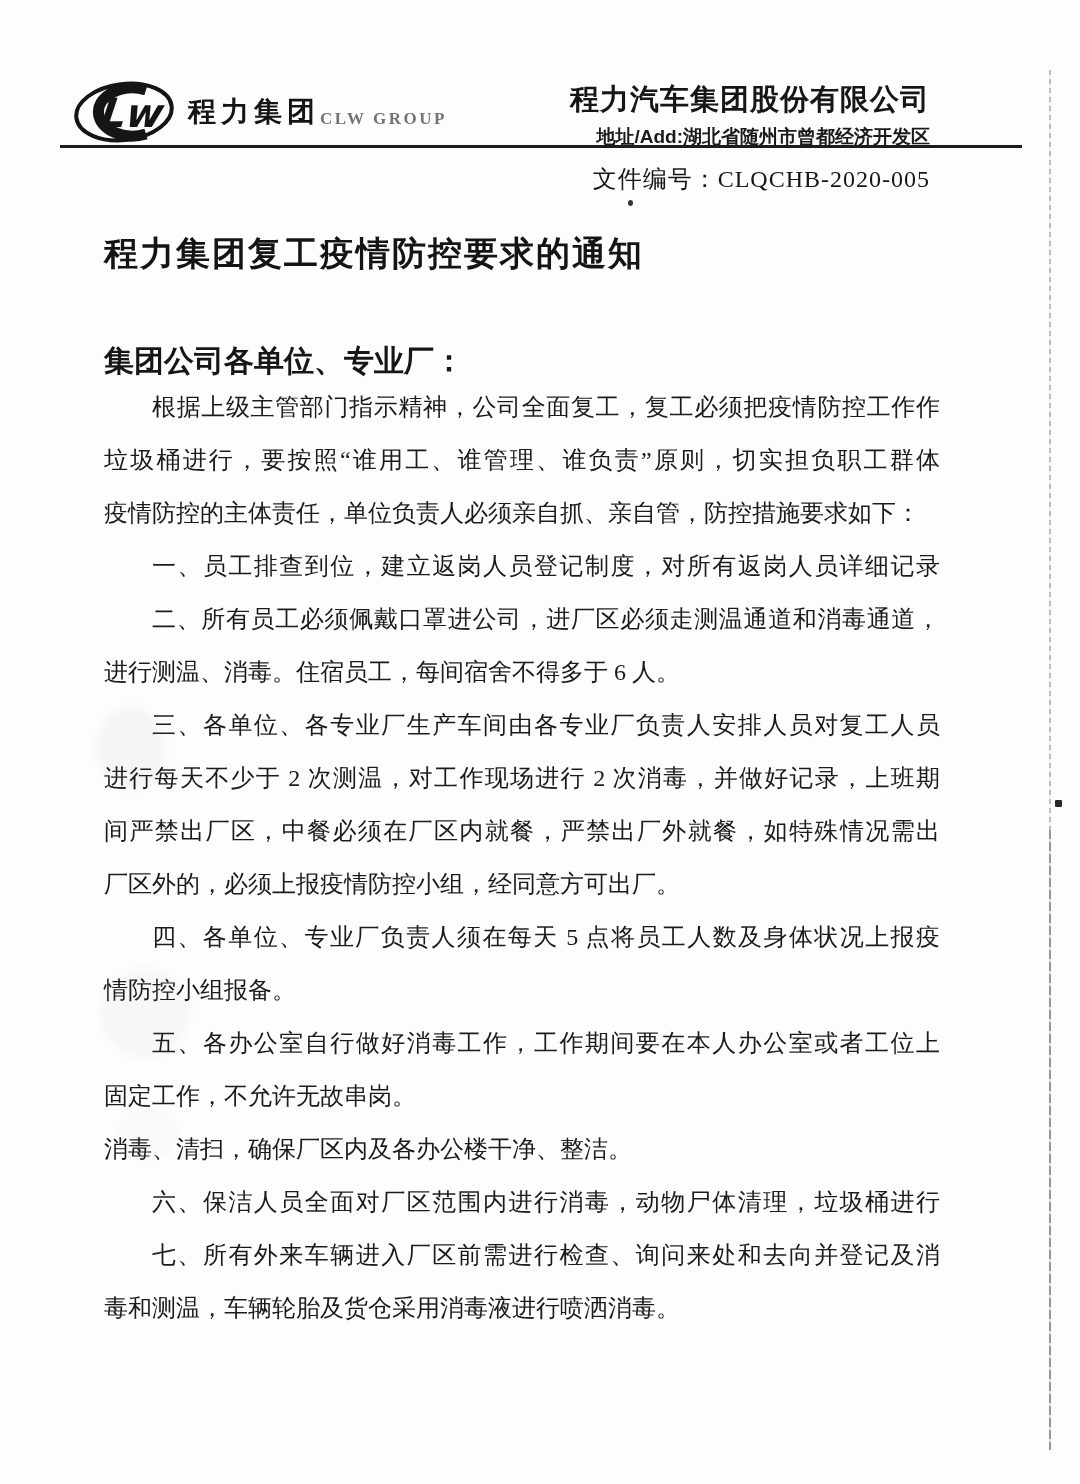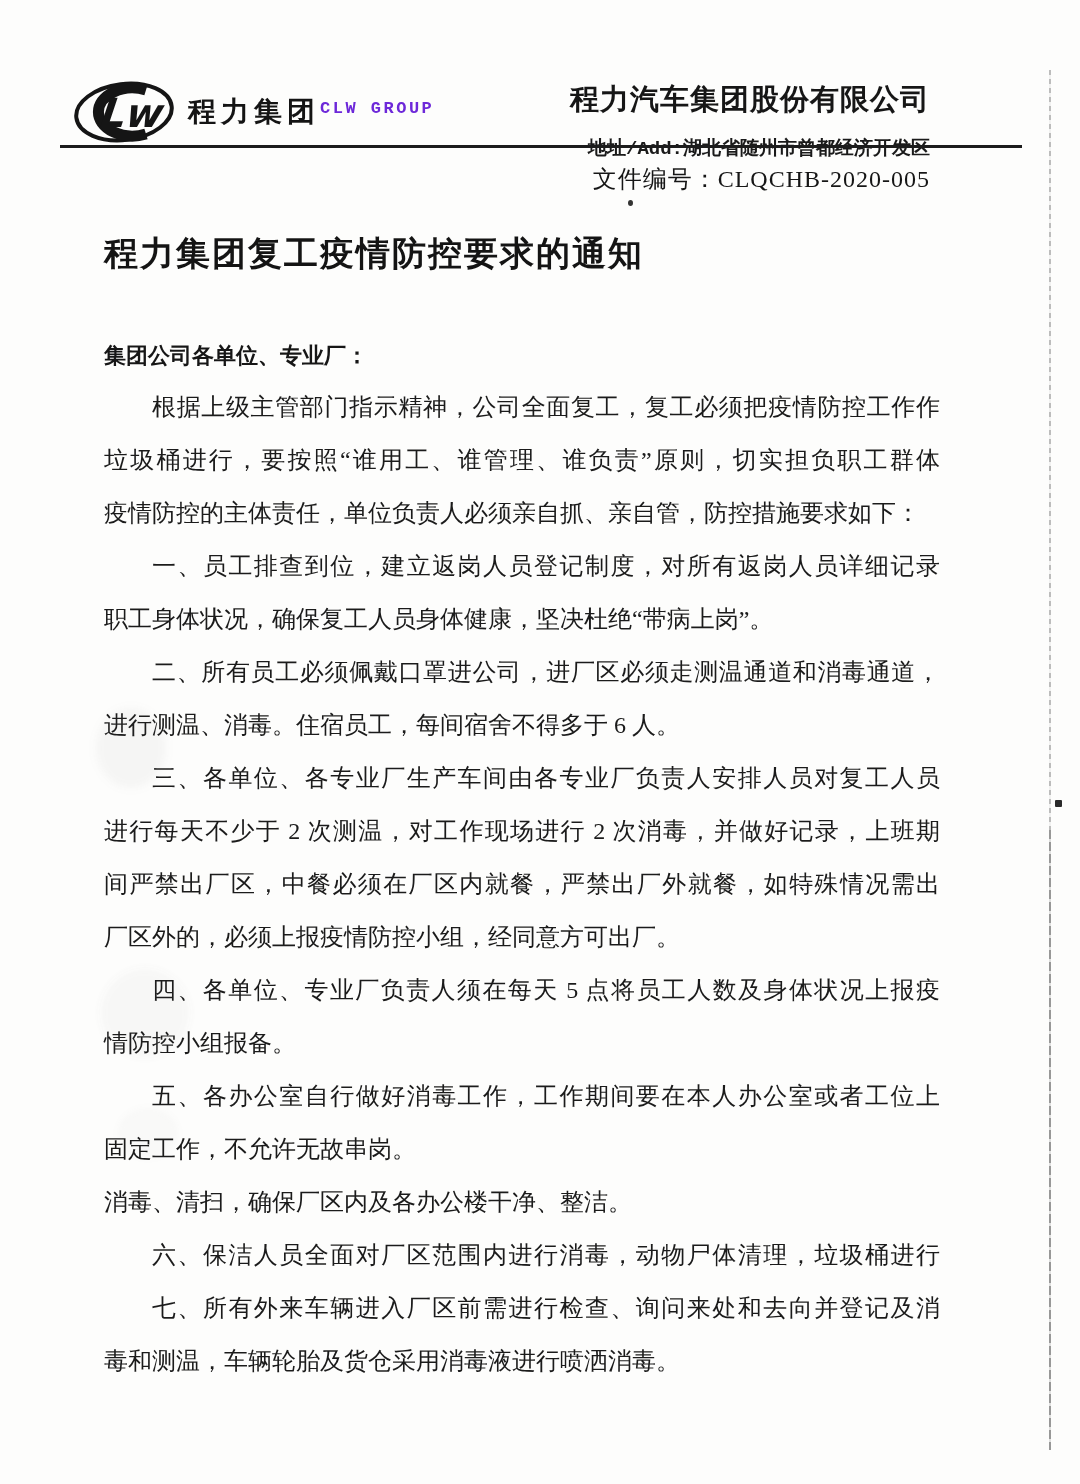--- a/index.html
+++ b/index.html
@@ -26,46 +26,46 @@
   .logo-mark { width: 104px; height: 64px; }
   .logo-text-block { display: flex; flex-direction: row; line-height: 1; }
   .logo-cn {
     font-family: "Liberation Sans", "DejaVu Sans", sans-serif;
     font-weight: bold;
     font-size: 28px;
     letter-spacing: 5px;
     color: #141414;
   }
   .logo-en {
-    font-family: Liberation Mono, monospace;
+    font-family: Liberation Serif, serif;
     font-weight: bold;
     font-size: 17px;
     letter-spacing: 2.5px;
-    margin-top: 2px;
-    color: #6d28d9;
+    margin-top: 12px;
+    color: #737373;
   }
 
   .header-right {
     position: absolute;
     top: 80px;
     right: 150px;
     text-align: right;
   }
   .company-name {
     font-family: "Liberation Sans", "DejaVu Sans", sans-serif;
     font-weight: bold;
     font-size: 29px;
     letter-spacing: 1px;
     color: #161616;
   }
   .company-address {
-    font-family: Liberation Mono, monospace;
+    font-family: Liberation Sans, sans-serif;
     font-weight: bold;
     font-size: 19px;
-    margin-top: 15px;
+    margin-top: 4px;
     color: #1a1a1a;
   }
   .header-rule {
     position: absolute;
     left: 60px; right: 58px; top: 145px;
     height: 3px;
     background: #1c1c1c;
   }
   .doc-number {
     position: absolute;
@@ -89,21 +89,21 @@
     color: #141414;
   }
 
   
   .salutation {
     position: absolute;
     top: 341px;
     left: 104px;
     font-family: "Liberation Sans", "DejaVu Sans", sans-serif;
     font-weight: bold;
-    font-size: 22px;
+    font-size: 30px;
     color: #161616;
   }
   .doc-body {
     position: absolute;
     top: 381px;
     left: 104px;
     width: 836px;
     font-size: 24px;
     color: #1b1b1b;
   }
@@ -181,21 +181,20 @@
 
   <div class="doc-title">程力集团复工疫情防控要求的通知</div>
 
   <div class="salutation">集团公司各单位、专业厂：</div>
 
   <div class="doc-body">
       <div class="line indent fill">根据上级主管部门指示精神，公司全面复工，复工必须把疫情防控工作作</div>
       <div class="line fill">垃圾桶进行，要按照“谁用工、谁管理、谁负责”原则，切实担负职工群体</div>
       <div class="line">疫情防控的主体责任，单位负责人必须亲自抓、亲自管，防控措施要求如下：</div>
       <div class="line indent fill">一、员工排查到位，建立返岗人员登记制度，对所有返岗人员详细记录</div>
-      <div class="line">职工身体状况，确保复工人员身体健康，坚决杜绝“带病上岗”。</div>
       <div class="line indent fill">二、所有员工必须佩戴口罩进公司，进厂区必须走测温通道和消毒通道，</div>
       <div class="line">进行测温、消毒。住宿员工，每间宿舍不得多于 6 人。</div>
       <div class="line indent fill">三、各单位、各专业厂生产车间由各专业厂负责人安排人员对复工人员</div>
       <div class="line fill">进行每天不少于 2 次测温，对工作现场进行 2 次消毒，并做好记录，上班期</div>
       <div class="line fill">间严禁出厂区，中餐必须在厂区内就餐，严禁出厂外就餐，如特殊情况需出</div>
       <div class="line">厂区外的，必须上报疫情防控小组，经同意方可出厂。</div>
       <div class="line indent fill">四、各单位、专业厂负责人须在每天 5 点将员工人数及身体状况上报疫</div>
       <div class="line">情防控小组报备。</div>
       <div class="line indent fill">五、各办公室自行做好消毒工作，工作期间要在本人办公室或者工位上</div>
       <div class="line">固定工作，不允许无故串岗。</div>

